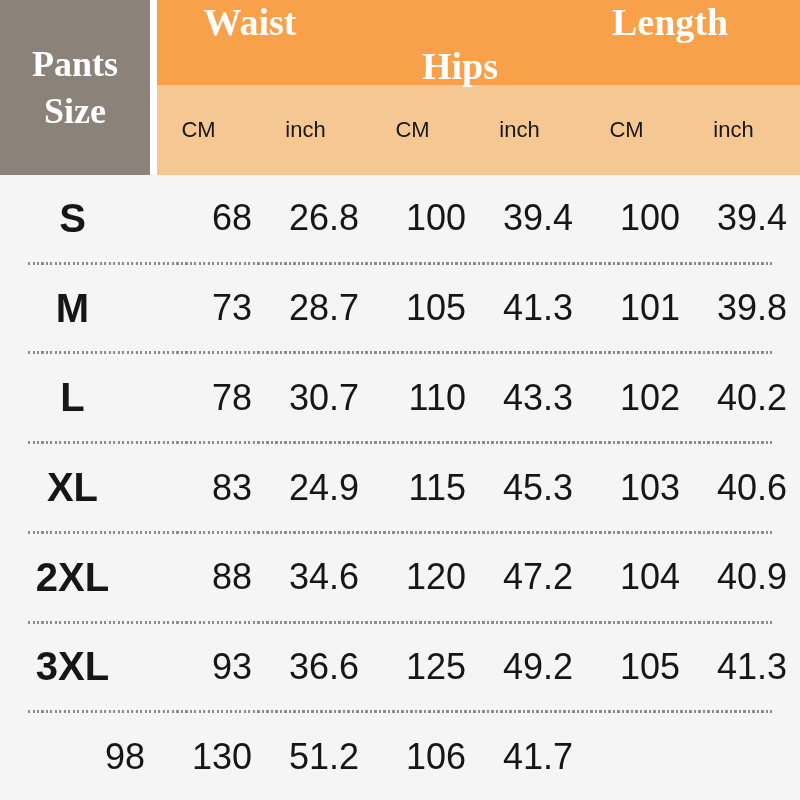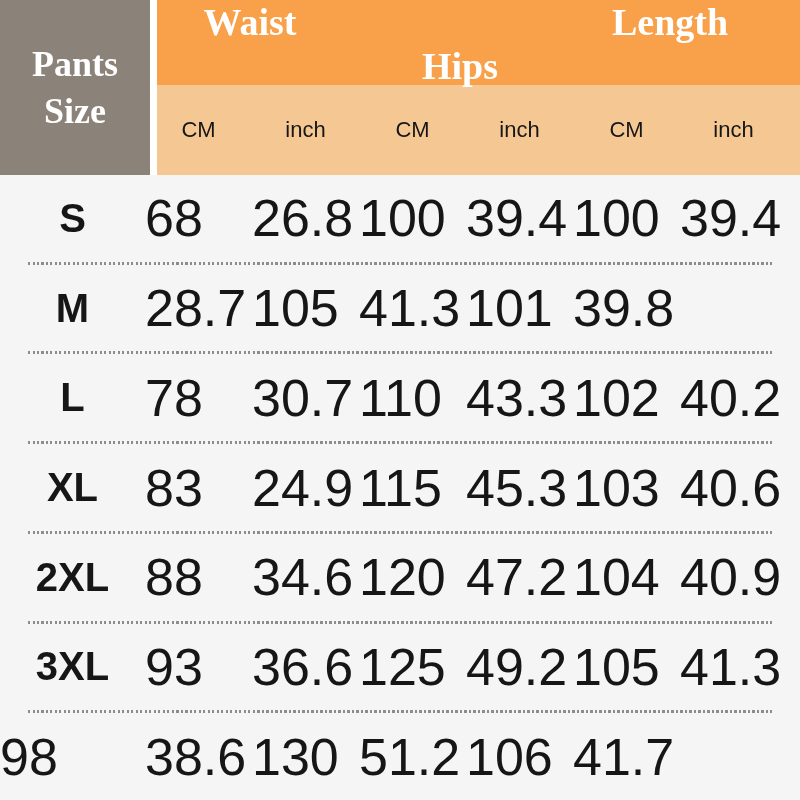--- a/index.html
+++ b/index.html
@@ -51,21 +51,21 @@
   .unit-row{position:absolute;left:0;top:85px;right:0;height:90px;align-items:center;}
   .unit-cell{grid-column:span 1;text-align:center;font-size:22px;color:var(--text-dark);}
   .unit-cell:first-child{grid-column:2;}
   
   .table-body{
     position:absolute;left:0;top:175px;right:0;bottom:0;
     display:flex;flex-direction:column;
   }
   .row{flex:1;align-items:center;}
   .size-cell{text-align:center;font-weight:bold;font-size:40px;}
-  .val-cell{text-align:left;font-size:52px;}
+  .val-cell{text-align:right;font-size:36px;}
   .sep{
     flex:none;height:3px;margin:0 28px;
     background-image:repeating-linear-gradient(to right,var(--dot-gray) 0 2px,transparent 2px 4.5px);
   }
 </style>
 </head>
 <body>
 
 <div class="page">
 
@@ -99,20 +99,21 @@
     <div class="val-cell">68</div>
     <div class="val-cell">26.8</div>
     <div class="val-cell">100</div>
     <div class="val-cell">39.4</div>
     <div class="val-cell">100</div>
     <div class="val-cell">39.4</div>
   </div>
       <div class="sep"></div>
       <div class="grid row">
     <div class="size-cell">M</div>
+    <div class="val-cell">73</div>
     <div class="val-cell">28.7</div>
     <div class="val-cell">105</div>
     <div class="val-cell">41.3</div>
     <div class="val-cell">101</div>
     <div class="val-cell">39.8</div>
   </div>
       <div class="sep"></div>
       <div class="grid row">
     <div class="size-cell">L</div>
     <div class="val-cell">78</div>
@@ -148,21 +149,20 @@
     <div class="val-cell">93</div>
     <div class="val-cell">36.6</div>
     <div class="val-cell">125</div>
     <div class="val-cell">49.2</div>
     <div class="val-cell">105</div>
     <div class="val-cell">41.3</div>
   </div>
       <div class="sep"></div>
       <div class="grid row">
     <div class="val-cell">98</div>
-    <div class="val-cell">38.6</div>
     <div class="val-cell">130</div>
     <div class="val-cell">51.2</div>
     <div class="val-cell">106</div>
     <div class="val-cell">41.7</div>
   </div>
     </div>
 
 </div>
 
 </body></html>

